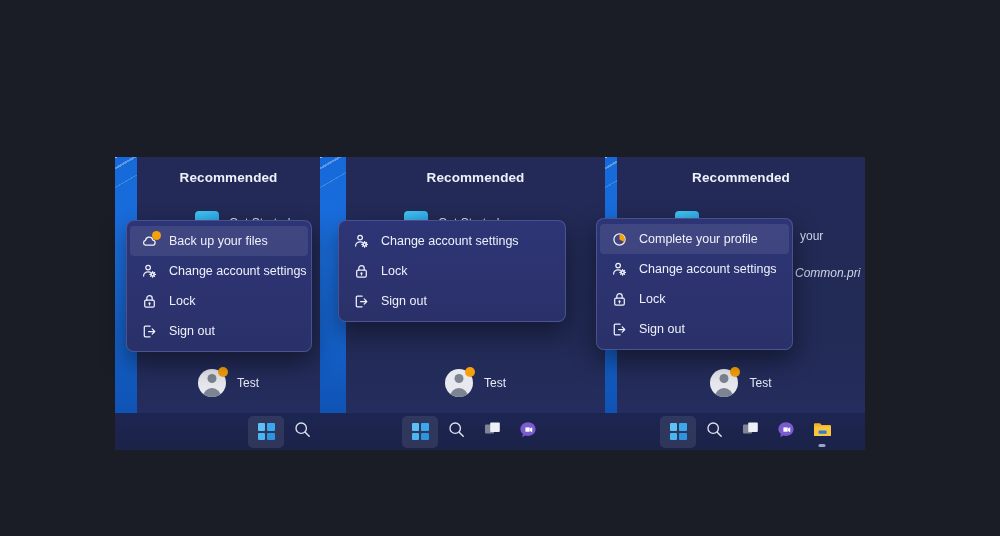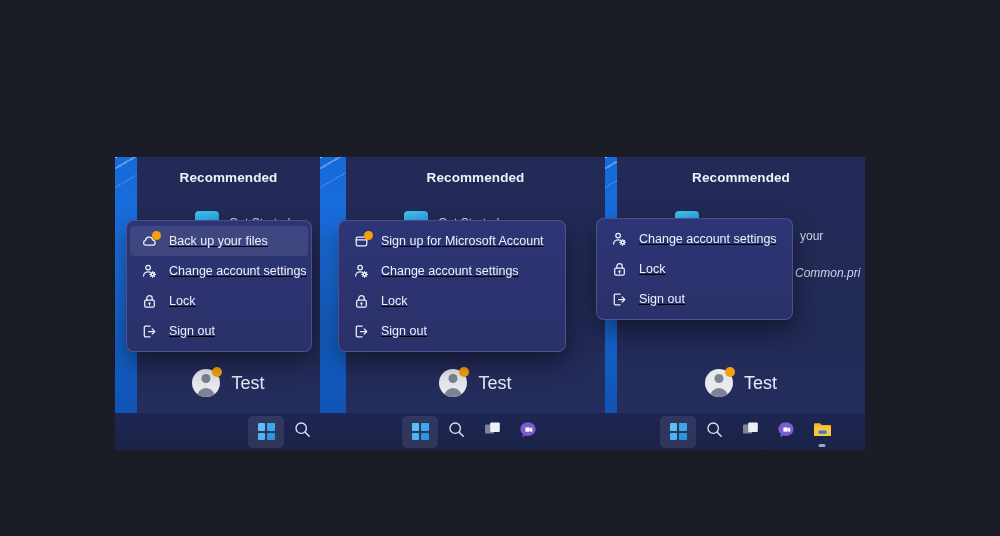--- a/index.html
+++ b/index.html
@@ -114,21 +114,21 @@
     content: ""; position: absolute;
     left: 50%; bottom: -5px; transform: translateX(-50%);
     width: 18px; height: 14px; border-radius: 9px 9px 0 0;
     background: #7c8491;
   }
   .badge {
     position: absolute; top: -2px; right: -2px;
     width: 10px; height: 10px; border-radius: 50%;
     background: #f7a10a;
   }
-  .user-name { color: #e7ebf7; font-size: 18px; }
+  .user-name { color: #e7ebf7; font-size: 12px; }
 
   
   .taskbar {
     position: absolute;
     left: 115px; top: 393px;
     width: 750px; height: 37px;
     background: #1c2450;
     background: linear-gradient(180deg,#1d2552 0%,#1b2349 100%);
   }
   .tb-group { position: absolute; top: 0; height: 37px; display: flex; align-items: center; gap: 0px; }
@@ -161,21 +161,20 @@
   
   .ctx {
     position: absolute;
     background: #2b3270;
     background: linear-gradient(180deg,#2e3576 0%,#2a3169 100%);
     border: 1px solid rgba(150,165,225,.28);
     border-radius: 8px;
     padding: 5px 0;
     box-shadow: 0 10px 26px rgba(0,0,0,.45);
     z-index: 10;
-    text-decoration: underline;
   }
   .ctx-1 { left: 126px; top: 200px; width: 186px; }
   .ctx-2 { left: 338px; top: 200px; width: 228px; }
   .ctx-3 { left: 596px; top: 198px; width: 197px; }
 
   .ctx-item {
     height: 30px;
     display: flex; align-items: center; gap: 11px;
     padding: 0 10px 0 11px;
     color: #eef1fb;
@@ -404,30 +403,20 @@
             <path stroke="#eef1fb" stroke-width="1.25" fill="none" stroke-linecap="round" stroke-linejoin="round" d="M13.5 8.5H7.6"></path>
           </svg>
         </span>
         <span>Sign out</span>
       </div>
     </div>
   <div class="ctx ctx-2">
       <div class="ctx-item">
         <span class="ctx-ico">
           <svg viewBox="0 0 17 17">
-            <rect stroke="#eef1fb" stroke-width="1.25" fill="none" stroke-linecap="round" stroke-linejoin="round" x="3.2" y="4.2" width="10.6" height="8.6" rx="1.3"></rect>
-            <path stroke="#eef1fb" stroke-width="1.25" fill="none" stroke-linecap="round" stroke-linejoin="round" d="M3.2 6.8h10.6"></path>
-          </svg>
-          <span class="ico-dot"></span>
-        </span>
-        <span>Sign up for Microsoft Account</span>
-      </div>
-      <div class="ctx-item">
-        <span class="ctx-ico">
-          <svg viewBox="0 0 17 17">
             <circle stroke="#eef1fb" stroke-width="1.25" fill="none" stroke-linecap="round" stroke-linejoin="round" cx="7.1" cy="4.6" r="2.3"></circle>
             <path stroke="#eef1fb" stroke-width="1.25" fill="none" stroke-linecap="round" stroke-linejoin="round" d="M2.6 13c0-2.6 2.1-4.2 4.5-4.2 .7 0 1.3.1 1.9.3"></path>
             <circle stroke="#eef1fb" stroke-width="1.25" fill="none" stroke-linecap="round" stroke-linejoin="round" cx="11.6" cy="11.4" r="1.5"></circle>
             <path stroke="#eef1fb" stroke-width="1.25" fill="none" stroke-linecap="round" stroke-linejoin="round" d="M11.6 8.6v1.1M11.6 13.1v1.1M8.8 11.4h1.1M13.3 11.4h1.1M9.7 9.5l.8.8M12.7 12.5l.8.8M13.5 9.5l-.8.8M10.5 12.5l-.8.8"></path>
           </svg>
         </span>
         <span>Change account settings</span>
       </div>
       <div class="ctx-item">
         <span class="ctx-ico">
@@ -445,20 +434,29 @@
           <svg viewBox="0 0 17 17">
             <path stroke="#eef1fb" stroke-width="1.25" fill="none" stroke-linecap="round" stroke-linejoin="round" d="M9.1 3.2H4.3a1 1 0 0 0-1 1v8.6a1 1 0 0 0 1 1h4.8"></path>
             <path stroke="#eef1fb" stroke-width="1.25" fill="none" stroke-linecap="round" stroke-linejoin="round" d="M11.2 5.9l2.5 2.6-2.5 2.6"></path>
             <path stroke="#eef1fb" stroke-width="1.25" fill="none" stroke-linecap="round" stroke-linejoin="round" d="M13.5 8.5H7.6"></path>
           </svg>
         </span>
         <span>Sign out</span>
       </div>
     </div>
   <div class="ctx ctx-3">
+      <div class="ctx-item hl">
+        <span class="ctx-ico">
+          <svg viewBox="0 0 17 17">
+            <circle stroke="#eef1fb" stroke-width="1.25" fill="none" stroke-linecap="round" stroke-linejoin="round" cx="8.5" cy="8.5" r="5.6"></circle>
+            <path d="M8.5 8.5 L8.5 2.9 A5.6 5.6 0 0 1 13.3 11 Z" fill="#f7a10a"></path>
+          </svg>
+        </span>
+        <span>Complete your profile</span>
+      </div>
       <div class="ctx-item">
         <span class="ctx-ico">
           <svg viewBox="0 0 17 17">
             <circle stroke="#eef1fb" stroke-width="1.25" fill="none" stroke-linecap="round" stroke-linejoin="round" cx="7.1" cy="4.6" r="2.3"></circle>
             <path stroke="#eef1fb" stroke-width="1.25" fill="none" stroke-linecap="round" stroke-linejoin="round" d="M2.6 13c0-2.6 2.1-4.2 4.5-4.2 .7 0 1.3.1 1.9.3"></path>
             <circle stroke="#eef1fb" stroke-width="1.25" fill="none" stroke-linecap="round" stroke-linejoin="round" cx="11.6" cy="11.4" r="1.5"></circle>
             <path stroke="#eef1fb" stroke-width="1.25" fill="none" stroke-linecap="round" stroke-linejoin="round" d="M11.6 8.6v1.1M11.6 13.1v1.1M8.8 11.4h1.1M13.3 11.4h1.1M9.7 9.5l.8.8M12.7 12.5l.8.8M13.5 9.5l-.8.8M10.5 12.5l-.8.8"></path>
           </svg>
         </span>
         <span>Change account settings</span>

